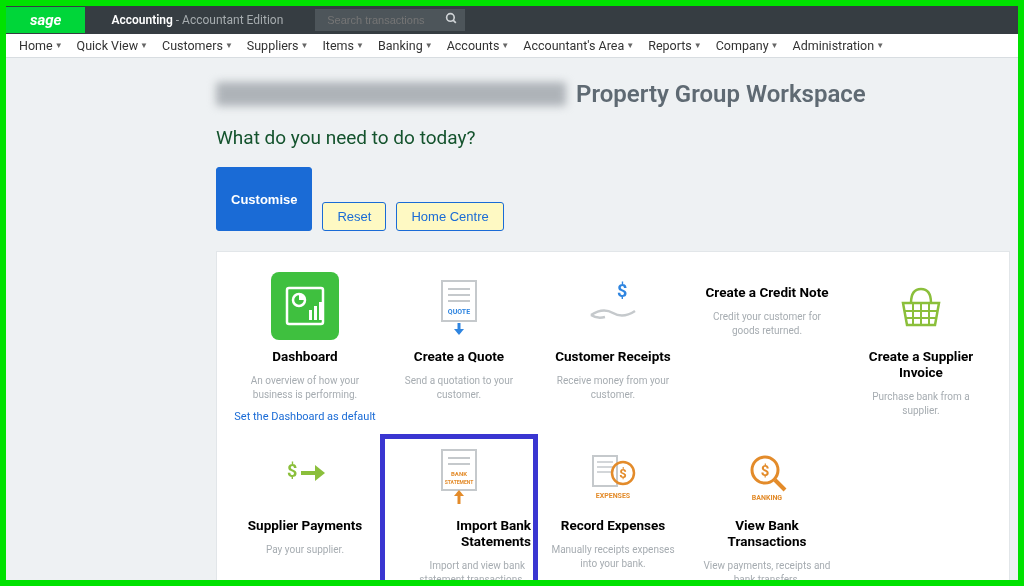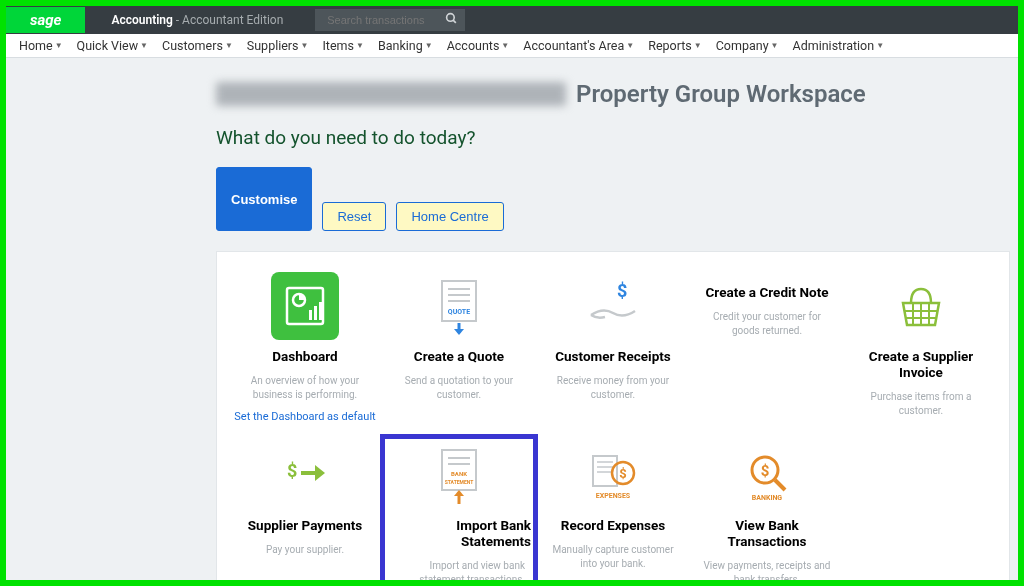--- a/index.html
+++ b/index.html
@@ -217,21 +217,21 @@
             <path d="M12 22 L48 22 L44 44 L16 44 Z" fill="none" stroke="#8bbf3b" stroke-width="2.5"></path>
             <line x1="22" y1="22" x2="22" y2="44" stroke="#8bbf3b" stroke-width="2"></line>
             <line x1="30" y1="22" x2="30" y2="44" stroke="#8bbf3b" stroke-width="2"></line>
             <line x1="38" y1="22" x2="38" y2="44" stroke="#8bbf3b" stroke-width="2"></line>
             <line x1="14" y1="30" x2="46" y2="30" stroke="#8bbf3b" stroke-width="2"></line>
             <line x1="15" y1="37" x2="45" y2="37" stroke="#8bbf3b" stroke-width="2"></line>
             <path d="M20 22 Q20 8 30 8 Q40 8 40 22" fill="none" stroke="#8bbf3b" stroke-width="2.5"></path>
           </svg>
         </div>
         <div class="card-title">Create a Supplier Invoice</div>
-        <div class="card-desc">Purchase items from a customer.</div>
+        <div class="card-desc">Purchase bank from a supplier.</div>
       </div>
       <div class="card">
         <div class="icon-box">
           <svg width="60" height="40">
             <text x="12" y="22" font-size="18" fill="#8bbf3b" font-weight="bold">$</text>
             <line x1="26" y1="18" x2="46" y2="18" stroke="#8bbf3b" stroke-width="4"></line>
             <path d="M40 10 L50 18 L40 26" fill="#8bbf3b"></path>
           </svg>
         </div>
         <div class="card-title">Supplier Payments</div>
@@ -258,21 +258,21 @@
             <rect x="10" y="8" width="24" height="30" fill="none" stroke="#c5c9cc" stroke-width="2"></rect>
             <line x1="14" y1="14" x2="30" y2="14" stroke="#c5c9cc" stroke-width="1.5"></line>
             <line x1="14" y1="19" x2="30" y2="19" stroke="#c5c9cc" stroke-width="1.5"></line>
             <line x1="14" y1="24" x2="30" y2="24" stroke="#c5c9cc" stroke-width="1.5"></line>
             <circle cx="40" cy="25" r="11" fill="none" stroke="#e38b2a" stroke-width="2.5"></circle>
             <text x="40" y="30" text-anchor="middle" font-size="13" fill="#e38b2a" font-weight="bold">$</text>
             <text x="30" y="50" text-anchor="middle" font-size="7" fill="#e38b2a" font-weight="bold">EXPENSES</text>
           </svg>
         </div>
         <div class="card-title">Record Expenses</div>
-        <div class="card-desc">Manually capture customer into your bank.</div>
+        <div class="card-desc">Manually receipts expenses into your bank.</div>
       </div>
       <div class="card">
         <div class="icon-box">
           <svg width="60" height="55">
             <circle cx="28" cy="22" r="13" fill="none" stroke="#e38b2a" stroke-width="3"></circle>
             <text x="28" y="28" text-anchor="middle" font-size="15" fill="#e38b2a" font-weight="bold">$</text>
             <line x1="38" y1="32" x2="48" y2="42" stroke="#e38b2a" stroke-width="4"></line>
             <text x="30" y="52" text-anchor="middle" font-size="7" fill="#e38b2a" font-weight="bold">BANKING</text>
           </svg>
         </div>

